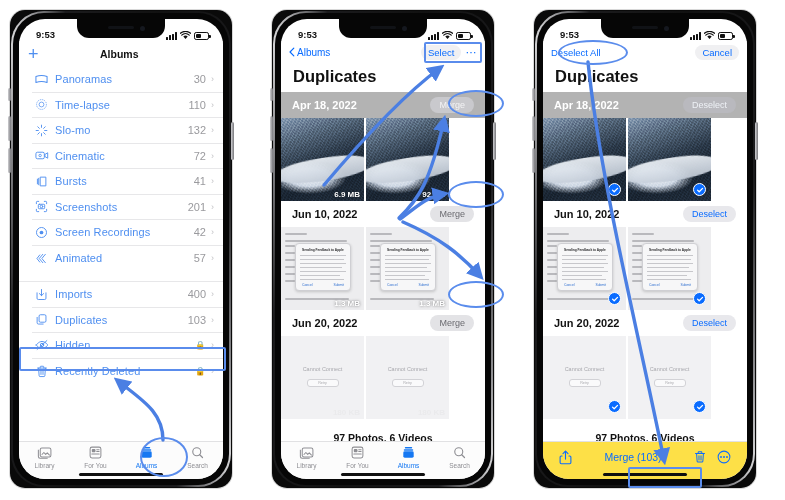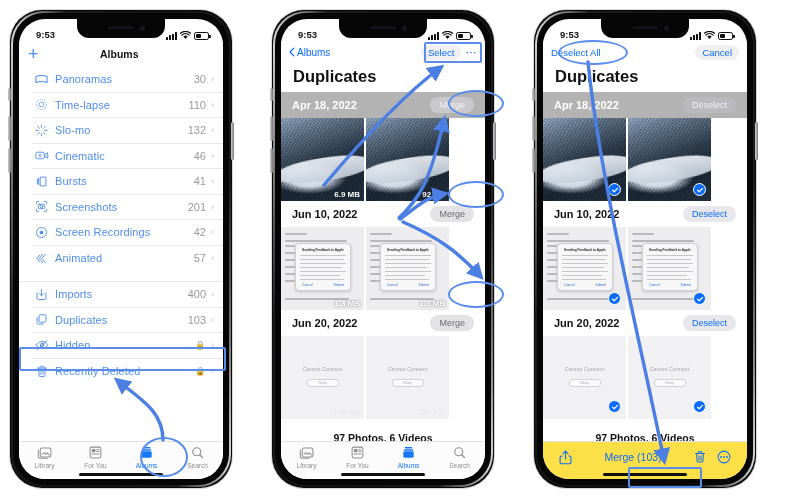--- a/index.html
+++ b/index.html
@@ -8,21 +8,21 @@
     background: #ffffff;
     font-family: "Liberation Sans", sans-serif;
     overflow: hidden;
   }
   .stage { position: relative; width: 785px; height: 500px; background:#fff; }
 
   
   .phone {
     position: absolute;
     width: 222px; height: 478px;
-    border-radius: 32px;
+    border-radius: 15px;
     background: #0a0a0a;
     padding: 5px;
     box-shadow: 0 0 0 1px #d8d8d8;
   }
   .phone::before{ 
     content:"";
     position:absolute; inset:1px;
     border-radius:33px;
     background: linear-gradient(100deg,#e9e9ea 0%,#8e8e91 8%,#1b1b1d 18%,#111 50%,#1b1b1d 82%,#8e8e91 93%,#ededee 100%);
     z-index:0;
@@ -259,21 +259,21 @@
 
         <div class="row">
           <span class="ico">
             <svg width="14" height="11" viewBox="0 0 15 11">
                 <rect x="1" y="2" width="9" height="7" rx="1.6" fill="none" stroke="#4f8ff0" stroke-width="1"></rect>
                 <path d="M10.6 4.4 13.6 2.6v5.8l-3-1.8z" fill="none" stroke="#4f8ff0" stroke-width="1" stroke-linejoin="round"></path>
                 <circle cx="5.5" cy="5.5" r="1.3" fill="none" stroke="#4f8ff0" stroke-width=".9"></circle>
               </svg>
           </span>
           <span class="lbl">Cinematic</span>
-          <span class="cnt">46</span>
+          <span class="cnt">72</span>
           <span class="chev">›</span>
         </div>
 
         <div class="row">
           <span class="ico">
             <svg width="13" height="13" viewBox="0 0 14 14">
                 <g fill="none" stroke="#4f8ff0" stroke-width="1" stroke-linejoin="round">
               <path d="M5.6 2.3h6.1v9.4H5.6z"></path>
                   <path d="M4 3.1v7.8"></path>
                   <path d="M2.6 4v6"></path>

